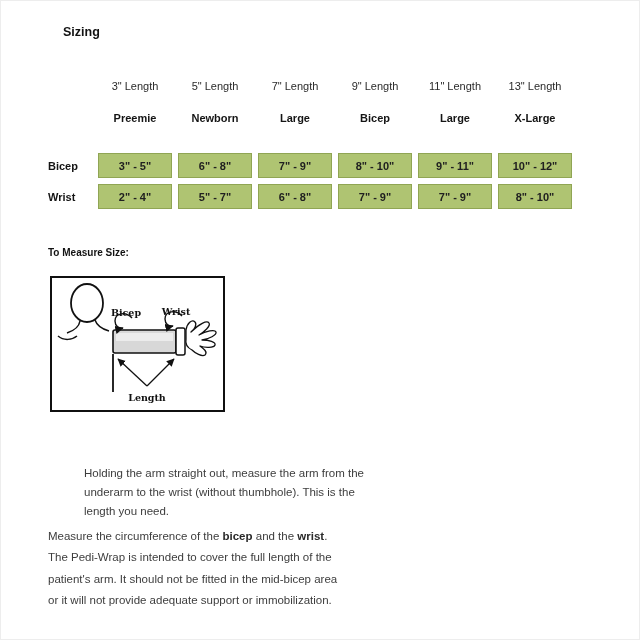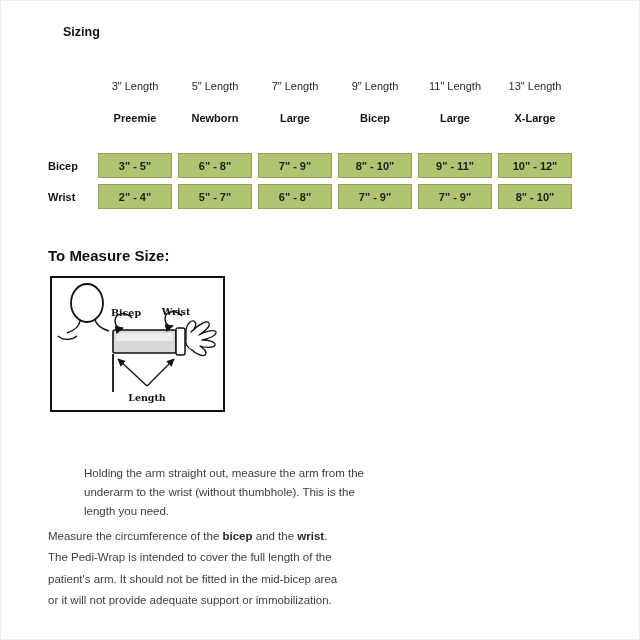--- a/index.html
+++ b/index.html
@@ -14,21 +14,21 @@
   .trow.header{margin-bottom:28px;align-items:start;}
   .trow.body-row{margin-bottom:6px;}
   .hcell{text-align:center;}
   .hl1{font-size:11px;font-weight:400;color:#2a2a2a;line-height:13px;}
   .hl2{font-size:11px;font-weight:700;color:#141414;margin-top:19px;line-height:13px;}
   .rowlabel{font-size:11px;font-weight:700;color:#141414;}
   .cell{height:25px;background:#afc472;border:1px solid #90a554;display:flex;align-items:center;justify-content:center;
         font-size:11px;font-weight:700;color:#202020;box-sizing:border-box;}
 
   
-  .measure-heading{position:absolute;left:48px;top:247px;font-size:15px;font-weight:700;color:#121212;text-align:right;}
+  .measure-heading{position:absolute;left:48px;top:247px;font-size:10px;font-weight:700;color:#121212;text-align:right;}
   .diagram-box{position:absolute;left:50px;top:276px;width:175px;height:136px;border:2px solid #101010;box-sizing:border-box;background:#fff;}
   .diagram-box svg{display:block;width:100%;height:100%;}
   svg text{font-family:"DejaVu Serif",serif;font-size:9.5px;font-weight:700;fill:#111;}
 
   .para{position:absolute;left:48px;width:294px;font-size:11.5px;color:#3d3d3d;}
   .para-1{top:452px;line-height:19px;margin-left:36px;}
   .para-2{top:514px;line-height:21.5px;}
   .para b{color:#2a2a2a;}
 </style>
 </head>

